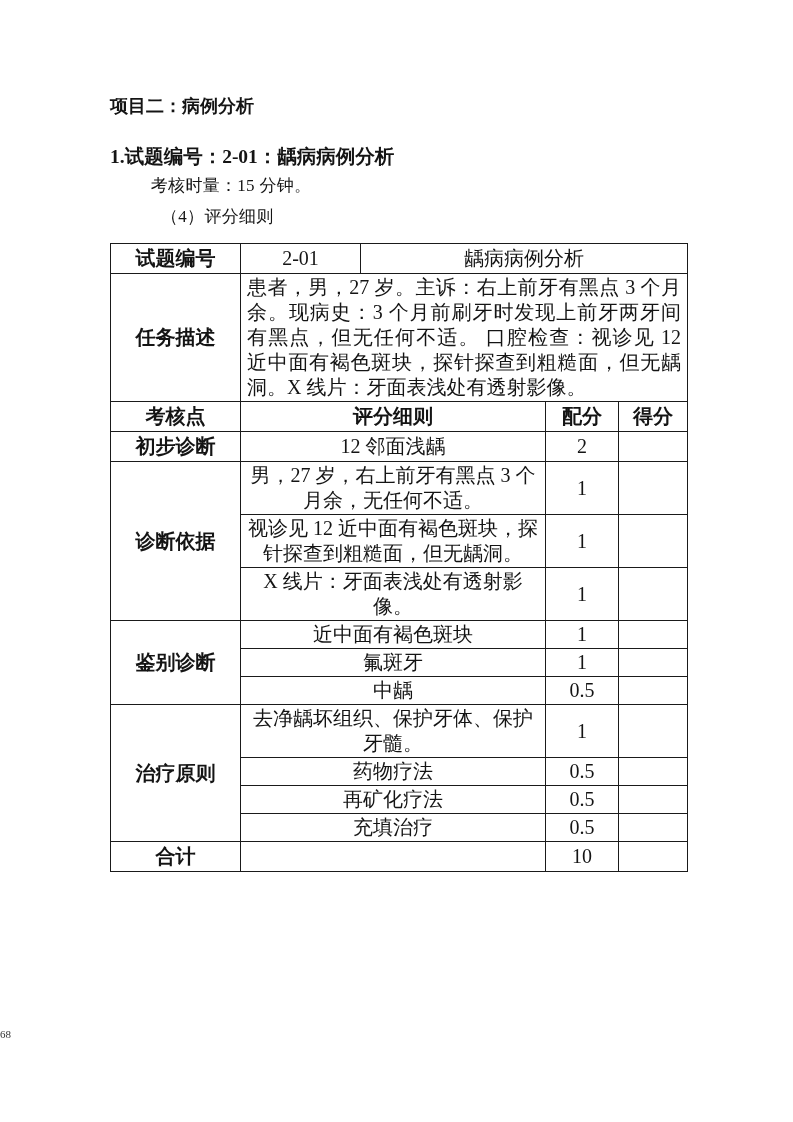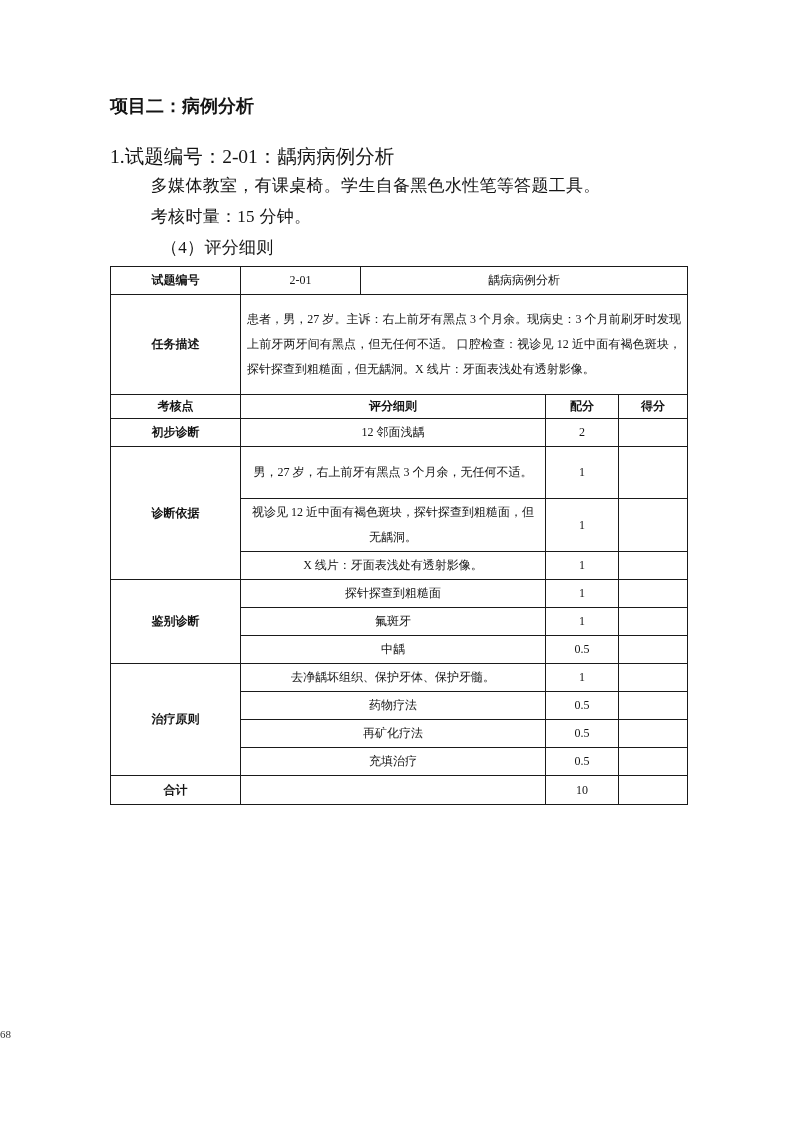--- a/index.html
+++ b/index.html
@@ -13,34 +13,34 @@
     width:793px;height:1122px;
     box-sizing:border-box;
     padding:94px 106px 0 110px;
     background:#ffffff;
     overflow:hidden;
   }
   .section-heading{
     font-size:18px;font-weight:bold;line-height:24px;margin:0;
   }
   .question-title{
-    font-size:19.5px;font-weight:normal;line-height:26px;margin:26px 0 0 0;
+    font-size:19.5px;font-weight:bold;line-height:26px;margin:26px 0 0 0;
   }
   p.bodytext{
     font-size:17px;line-height:33px;margin:12px 0 0 0;
     text-align:justify;letter-spacing:0.3px;
   }
   p.itemline{
     font-size:17px;line-height:31px;margin:0;letter-spacing:0.3px;
   }
   .indent-num{text-indent:3em;}
   .indent-txt{text-indent:2.4em;}
   table.rubric{
     border-collapse:collapse;table-layout:fixed;
-    width:577px;margin-top:3px;font-size:12px;
+    width:577px;margin-top:11px;font-size:20px;
   }
   table.rubric td{
     border:1px solid #1a1a1a;
     padding:1px 6px;
     vertical-align:middle;
     overflow:hidden;
   }
   td.lbl{font-weight:bold;text-align:center;padding:1px 2px;}
   td.txt{text-align:center;line-height:25px;}
   td.task{text-align:justify;line-height:25px;}
@@ -59,21 +59,20 @@
 </head>
 <body>
 
 <div class="page">
 
   <h1 class="section-heading">项目二：病例分析</h1>
 
   <h2 class="question-title">1.试题编号：2-01：龋病病例分析</h2>
 
 
-  <p class="itemline indent-txt">多媒体教室，有课桌椅。学生自备黑色水性笔等答题工具。</p>
   <p class="itemline indent-txt">考核时量：15 分钟。</p>
   <p class="itemline indent-num">（4）评分细则</p>
 
   <table class="rubric">
     <colgroup>
       <col style="width:130px">
       <col style="width:120px">
       <col style="width:185px">
       <col style="width:73px">
       <col style="width:69px">
@@ -117,21 +116,21 @@
       <td class="num"></td>
     </tr>
     <tr class="r-one">
       <td class="txt" colspan="2">X 线片：牙面表浅处有透射影像。</td>
       <td class="num">1</td>
       <td class="num"></td>
     </tr>
 
     <tr class="r-one">
       <td class="lbl" rowspan="3">鉴别诊断</td>
-      <td class="txt" colspan="2">探针探查到粗糙面</td>
+      <td class="txt" colspan="2">近中面有褐色斑块</td>
       <td class="num">1</td>
       <td class="num"></td>
     </tr>
     <tr class="r-one">
       <td class="txt" colspan="2">氟斑牙</td>
       <td class="num">1</td>
       <td class="num"></td>
     </tr>
     <tr class="r-one">
       <td class="txt" colspan="2">中龋</td>

